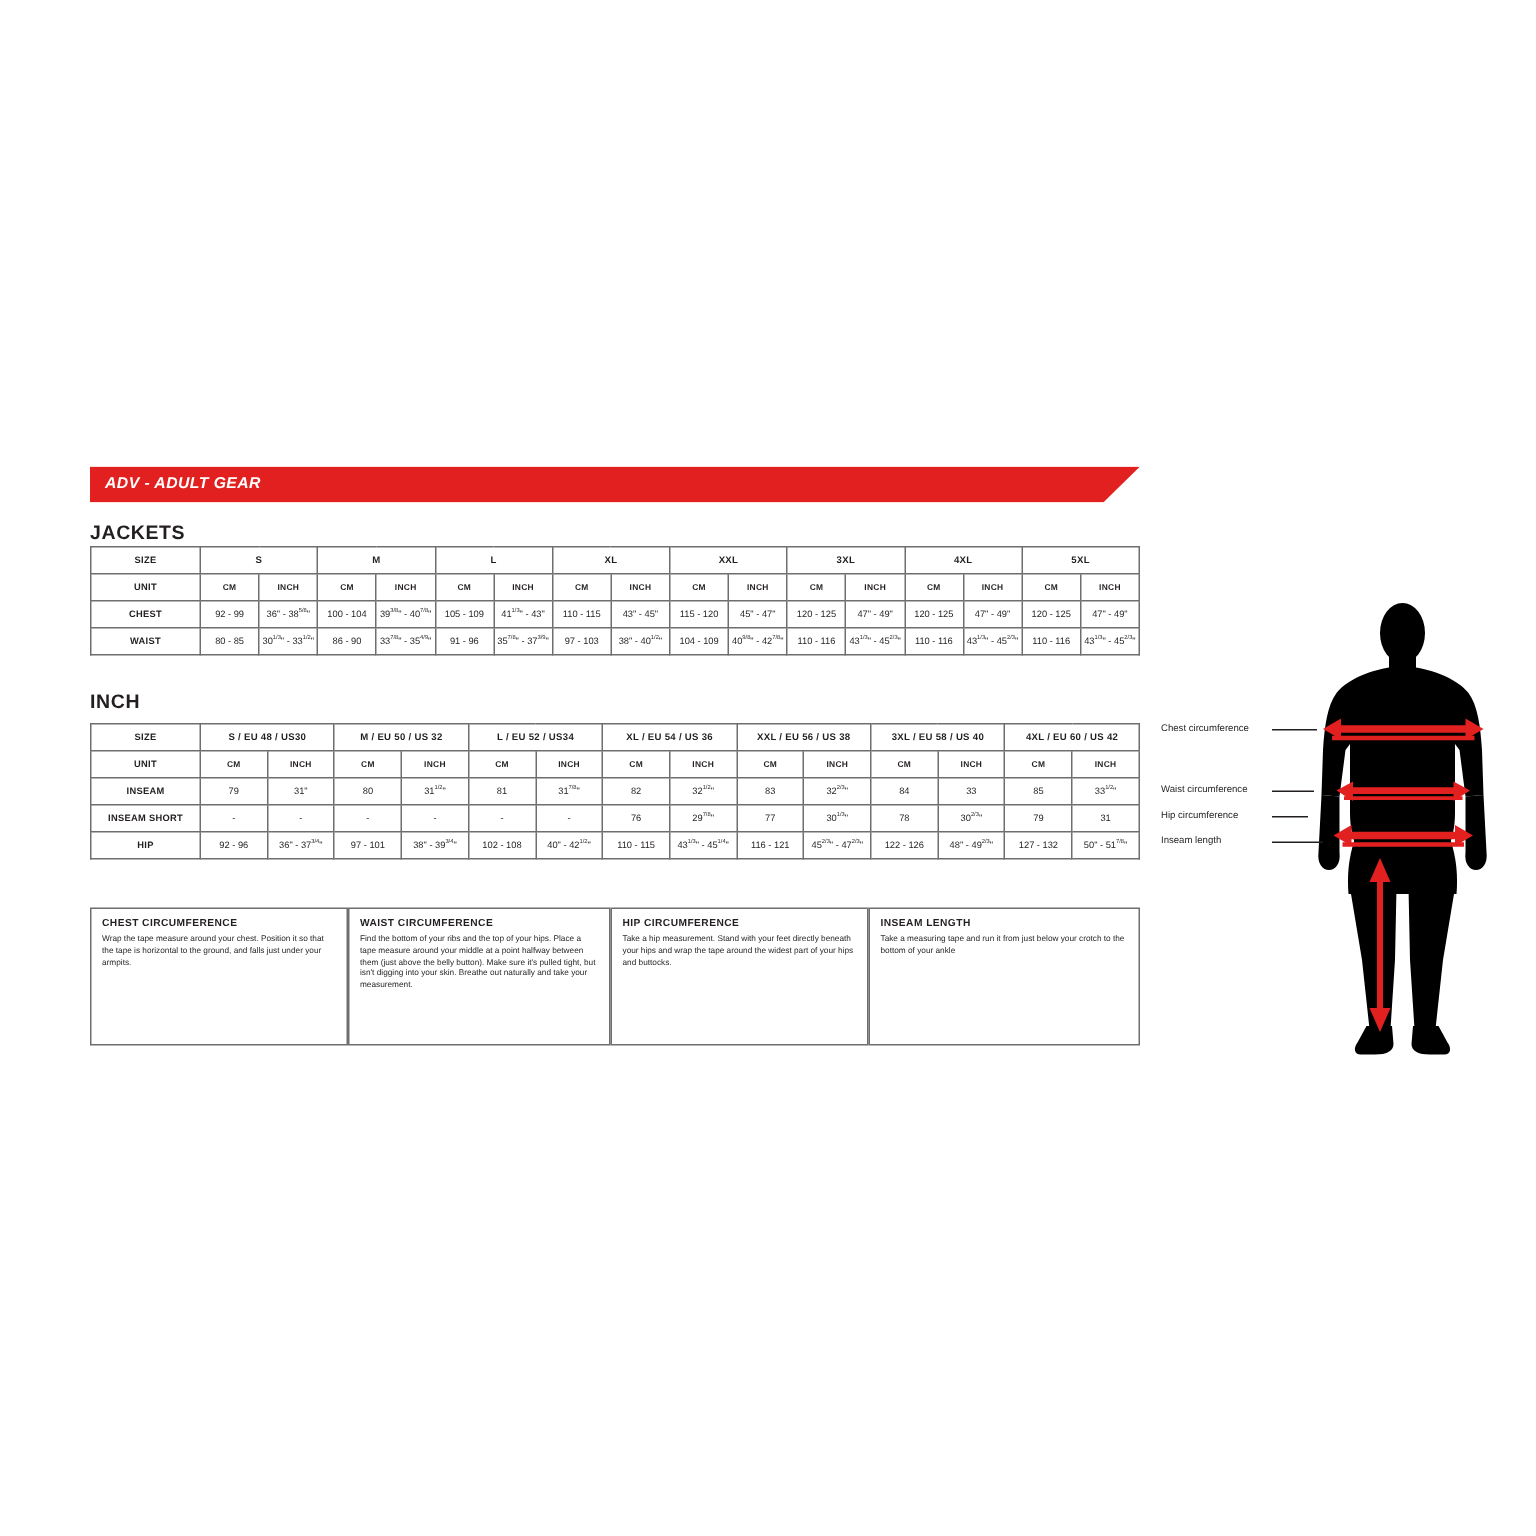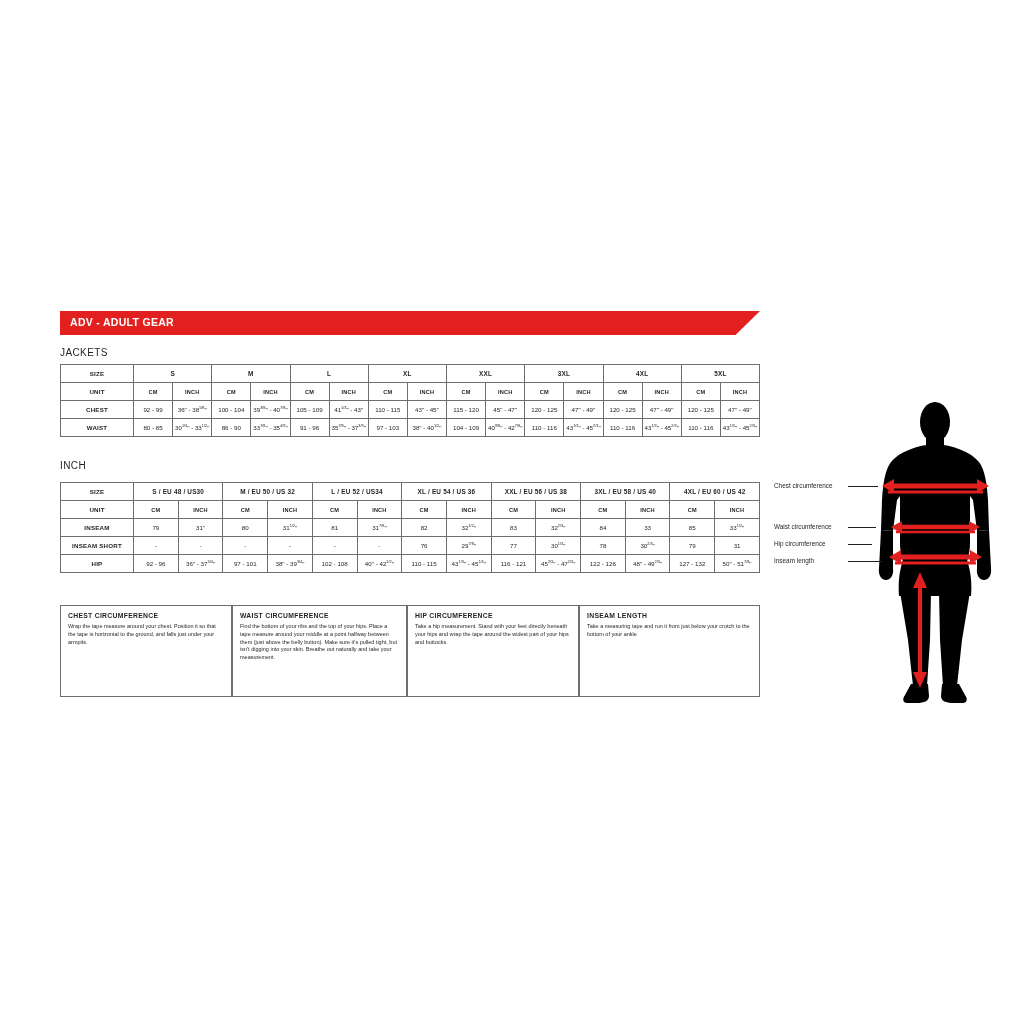--- a/index.html
+++ b/index.html
@@ -16,44 +16,45 @@
     overflow: hidden;
   }
 
   
   #banner {
     position: absolute;
     left: 60px;
     top: 311px;
     width: 700px;
     height: 24px;
+    font-style: italic;
   }
   #banner .bar {
     position: absolute;
     inset: 0;
     background: #e2201f;
     clip-path: polygon(0 0, 100% 0, 96.5% 100%, 0 100%);
   }
   #banner .label {
     position: absolute;
     left: 10px;
     top: 5px;
     font-size: 10.5px;
     font-weight: bold;
     letter-spacing: 0.3px;
     color: #ffffff;
   }
 
   
   .section-title {
     position: absolute;
-    font-size: 10px;
+    font-size: 13px;
     letter-spacing: 0.4px;
     color: #231f20;
-    font-weight: normal;
+    font-weight: bold;
   }
   #jackets-title { left: 60px; top: 347px; }
   #pants-title   { left: 60px; top: 460px; }
 
   
   table.sizetable {
     position: absolute;
     border-collapse: collapse;
     table-layout: fixed;
     font-size: 6.2px;

